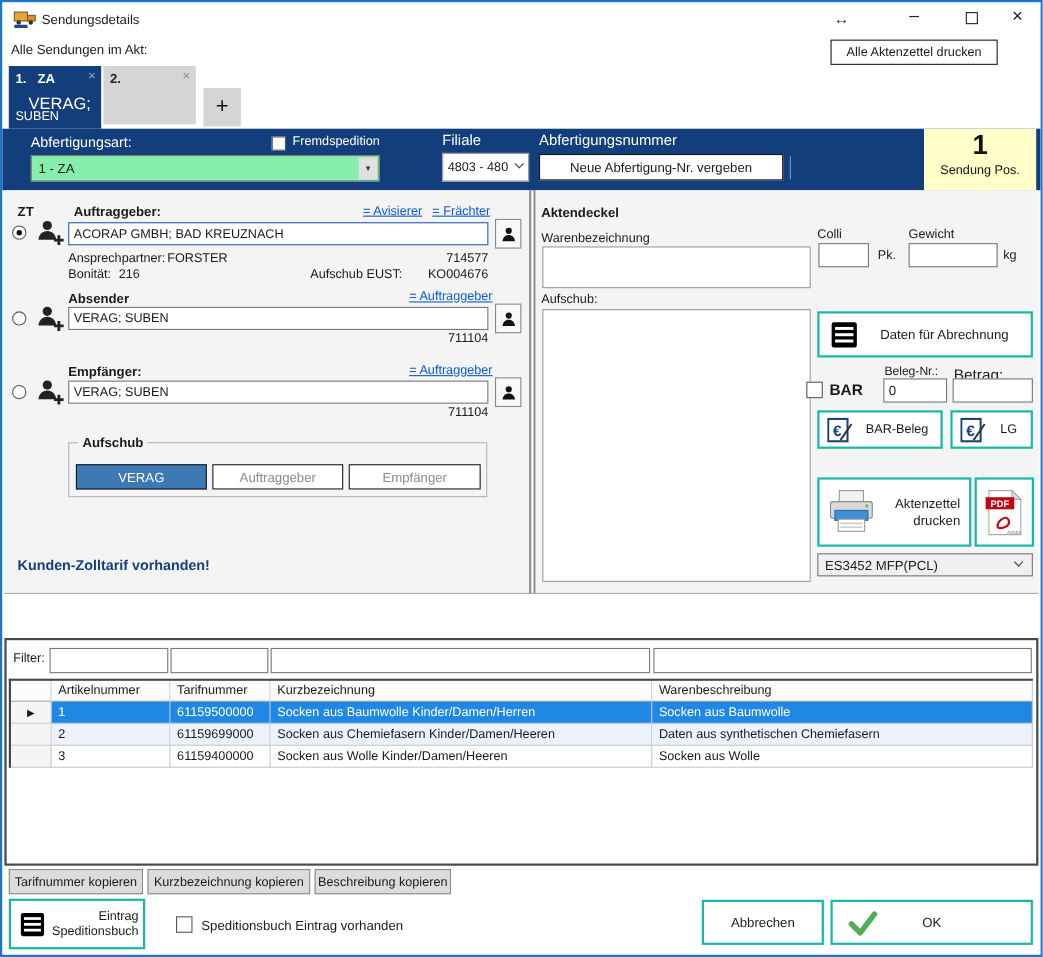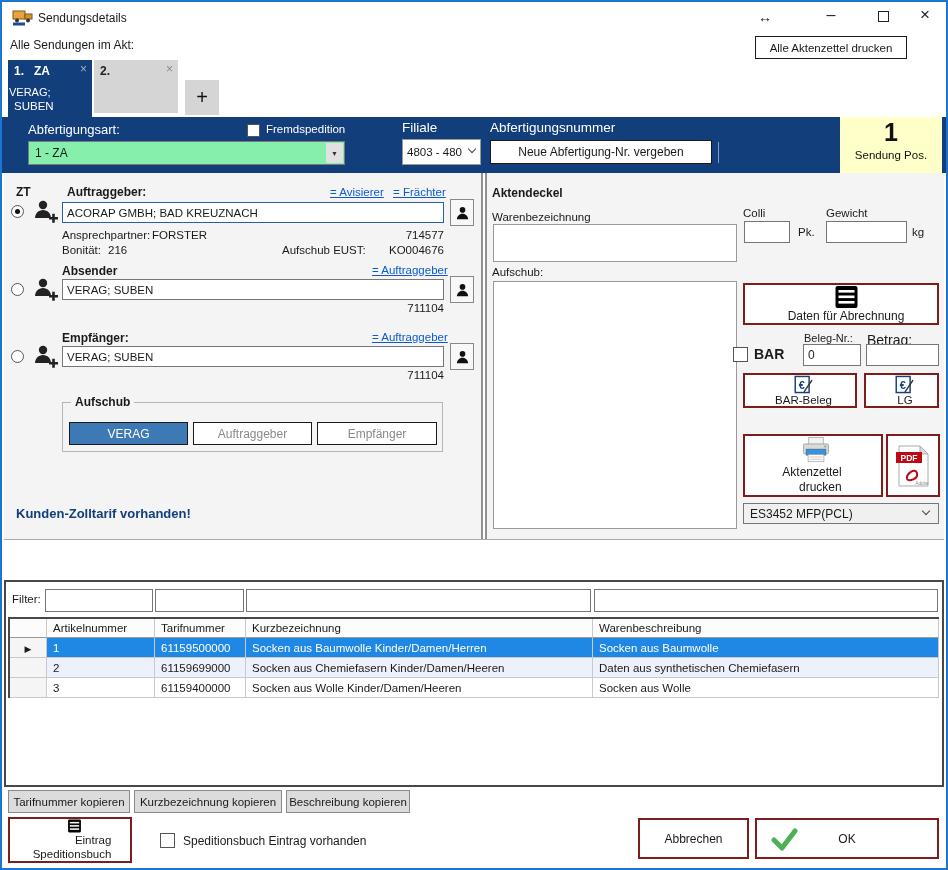--- a/index.html
+++ b/index.html
@@ -10,21 +10,21 @@
     font-family:"Liberation Sans", sans-serif; color:#1a1a1a;
   }
   .abs { position:absolute; }
   .lbl { position:absolute; font-size:11.5px; white-space:nowrap; }
   .b { font-weight:bold; }
   .white { color:#fff; }
   .navybg { background:#123e7c; }
   .link { position:absolute; font-size:11.5px; color:#0b5bd3; text-decoration:underline; white-space:nowrap; }
   .inp { position:absolute; background:#fff; border:1px solid #767676; font:11.5px "Liberation Sans",sans-serif; padding:0 4px; color:#1a1a1a; }
   .btn { position:absolute; background:#fff; border:1px solid #1a1a1a; font:12px "Liberation Sans",sans-serif; display:flex; align-items:center; justify-content:center; white-space:nowrap; color:#1a1a1a; }
-  .btn.heavy { border:2px solid #7f1d1d;flex-direction:column; }
+  .btn.heavy { border:2px solid #14b8a6; }
   .graybtn { background:#dcdcdc; border:1px solid #8a8a8a; font-size:11.5px; }
   .chk { position:absolute; width:13px; height:13px; background:#fff; border:1px solid #555; }
   .radio { position:absolute; width:13px; height:13px; background:#fff; border:1px solid #555; border-radius:50%; }
   .radio.on::after { content:""; position:absolute; left:3px; top:3px; width:5px; height:5px; border-radius:50%; background:#111; }
   .chev { display:inline-block; width:6px; height:6px; border-right:1.5px solid #444; border-bottom:1.5px solid #444; transform:rotate(45deg); margin-top:-3px; }
   .panel { position:absolute; background:#f4f4f4; }
   .grow { display:grid; grid-template-columns:37px 108px 91px 347px 346px; }
   .hcell { background:#fcfcfc; border-right:1px solid #c9c9c9; border-bottom:1px solid #9a9a9a; font-size:11.5px; padding:3px 0 0 6px; height:19px; overflow:hidden; white-space:nowrap; }
   .cell { border-right:1px solid #c9c9c9; border-bottom:1px solid #c9c9c9; font-size:11.5px; padding:4px 0 0 6px; height:20px; overflow:hidden; white-space:nowrap; }
   .selcell { background:#f5f5f5; text-align:center; padding-left:0; }
@@ -54,21 +54,21 @@
   <span class="abs" style="left:876px;top:9px;width:11px;height:11px;border:1.3px solid #222"></span>
   <span class="wctl" style="left:912px;top:3px;font-size:17px">×</span>
 
   <span class="lbl" style="left:8px;top:36px;font-size:12px">Alle Sendungen im Akt:</span>
   <div class="btn" style="left:753px;top:34px;width:152px;height:23px;font-size:11.5px">Alle Aktenzettel drucken</div>
 
   <div class="abs navybg" style="left:6px;top:58px;width:84px;height:57px;color:#fff">
     <span class="abs b" style="left:6px;top:4px;font-size:12px">1.</span>
     <span class="abs b" style="left:26px;top:4px;font-size:12px">ZA</span>
     <span class="abs" style="right:5px;top:2px;font-size:12px;color:#9fb1c9">×</span>
-    <span class="abs" style="left:1px;top:26px;font-size:11px">VERAG;</span>
+    <span class="abs" style="left:18px;top:26px;font-size:15px">VERAG;</span>
     <span class="abs" style="left:6px;top:40px;font-size:11.5px">SUBEN</span>
   </div>
   <div class="abs" style="left:92px;top:58px;width:84px;height:53px;background:#d5d5d5">
     <span class="abs b" style="left:6px;top:4px;font-size:12px;color:#222">2.</span>
     <span class="abs" style="right:5px;top:2px;font-size:12px;color:#8a8a8a">×</span>
   </div>
   <div class="abs" style="left:183px;top:78px;width:34px;height:35px;background:#d5d5d5;display:flex;align-items:center;justify-content:center;font-size:20px;color:#111">+</div>
 
   <div class="abs navybg" style="left:0;top:115px;width:944px;height:56px">
     <span class="abs white" style="left:26px;top:5px;font-size:13px">Abfertigungsart:</span>

